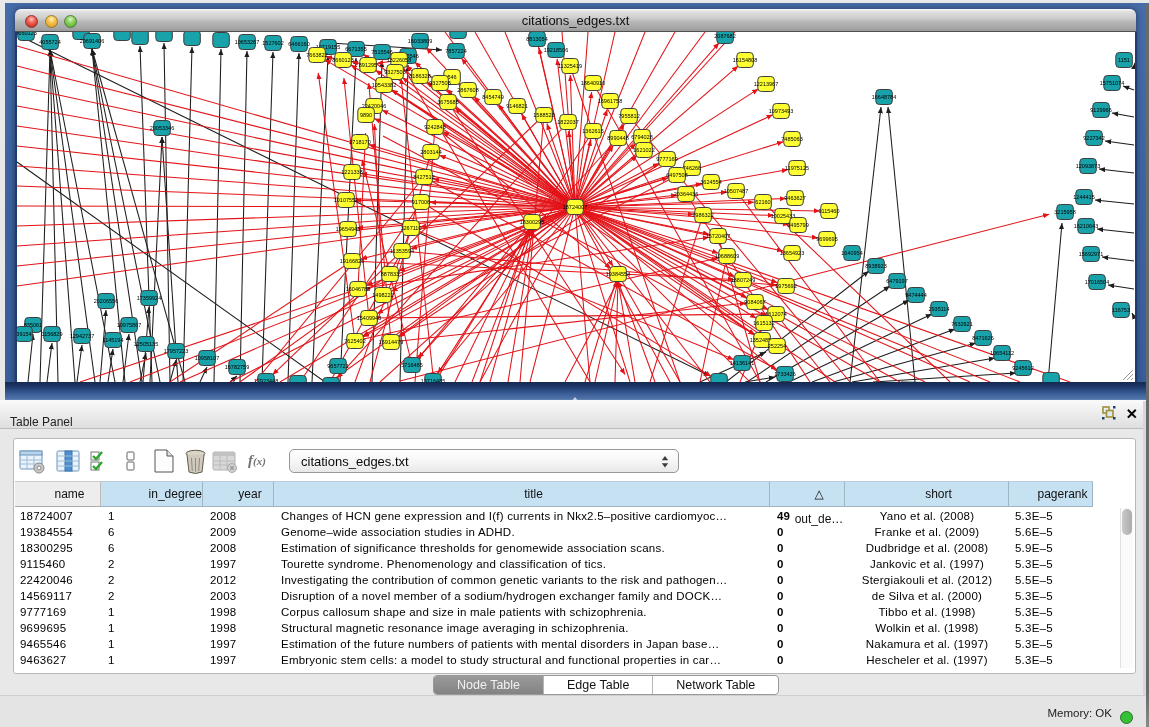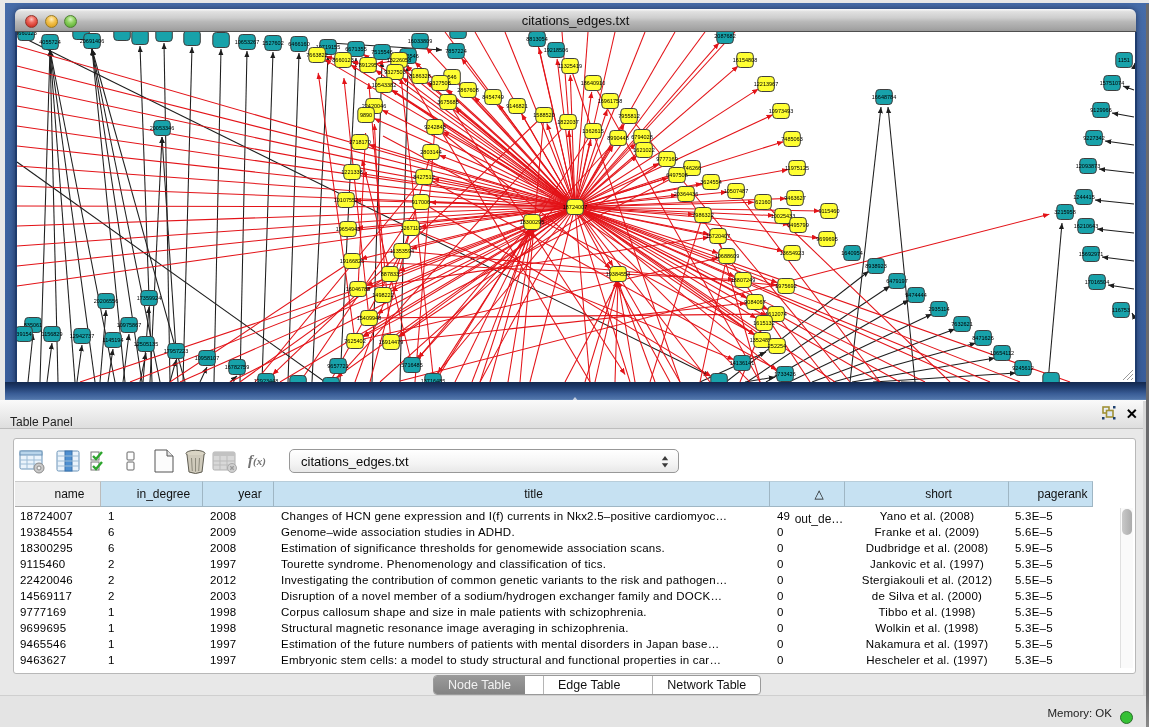--- a/index.html
+++ b/index.html
@@ -37,36 +37,36 @@
 #panelbg { position:absolute; left:0px; top:429px; width:1149px; height:298px; background:#e8e8e8; }
 .ticon { position:absolute; top:449px; }
 #combo { position:absolute; left:289px; top:449px; width:390px; height:24px;
   background:linear-gradient(180deg,#ffffff,#f4f4f4 60%,#e8e8e8);
   border:1px solid #989898; border-radius:5px; }
 #combo .cs { position:absolute; left:11px; top:4px; font-size:13px; color:#0a0a0a; }
 #thead { position:absolute; left:15px; top:481px; width:1078px; height:26px; display:flex;
   font-size:12px; color:#111; }
 #thead div { border-right:1px solid #9fb6c4; border-top:1px solid #b8cdda; border-bottom:1px solid #9fb6c4; background:#c6e1f2; text-align:center; line-height:25px; height:26px;padding-left:24px; }
 #thead .h0 { width:86px; background:#ededed; border-right:1px solid #bbb; border-top:1px solid #ccc; border-bottom:1px solid #aaa; }
-#thead .h1 { width:102px; } #thead .h2 { width:71px;text-align:center; } #thead .h3 { width:496px; }
+#thead .h1 { width:102px;text-align:right; } #thead .h2 { width:71px;text-align:center; } #thead .h3 { width:496px; }
 #thead .h4 { width:75px; } #thead .h5 { width:164px; } #thead .h6 { width:84px; }
 #tbody { position:absolute; left:15px; top:508px; width:1100px; font-size:11.5px; letter-spacing:0.22px; color:#000; }
 .tr { display:flex; height:16px; line-height:16px; white-space:nowrap; }
 .tr div { overflow:hidden; }
 .c0 { width:86px; padding-left:5px; } .c1 { width:102px; padding-left:7px; }
 .c2 { width:71px; padding-left:7px; } .c3 { width:496px; padding-left:7px; }
-.c4 { width:75px; padding-left:7px; } .c5 { width:164px; text-align:center; }
+.c4 { width:75px; padding-left:7px;font-weight:bold; } .c5 { width:164px; text-align:center; }
 .c6 { width:84px; padding-left:6px; }
 #vscroll { position:absolute; left:1120px; top:508px; width:13px; height:160px; background:#fafafa; border-left:1px solid #e0e0e0; }
 #vthumb { position:absolute; left:1121.5px; top:509px; width:10px; height:26px; background:linear-gradient(90deg,#c9c9c9,#ababab); border-radius:5px; }
 #tabs { position:absolute; left:433px; top:675px; height:20px; display:flex;
   border:1px solid #9a9a9a; border-radius:4px; overflow:hidden; font-size:12.5px; background:#fff; }
-#tabs div { padding:0 14px; line-height:19px; }
+#tabs div { padding:0 23px; line-height:19px; }
 #tabs .sel { background:linear-gradient(180deg,#9a9a9a,#838383); color:#f2f2f2; }
-#tabs .nsel { color:#111; border-left:1px solid #b5b5b5;margin-left:18px; }
+#tabs .nsel { color:#111; border-left:1px solid #b5b5b5; }
 #membar { position:absolute; left:0; top:695px; width:1149px; height:32px; background:#e4e4e4; border-top:1px solid #cfcfcf; }
 #memtxt { position:absolute; right:37px; top:11px; font-size:11.5px; color:#222; }
 #memdot { position:absolute; right:16px; top:15px; width:13px; height:13px; border-radius:50%;
   background:#35c135; border:1.5px solid #2a6b2a; }
 #grip { position:absolute; right:3px; top:368px; width:12px; height:12px; }
 </style></head>
 <body>
 <div id="app">
   <div id="bluebg"></div>
   <div id="panelbg"></div>

